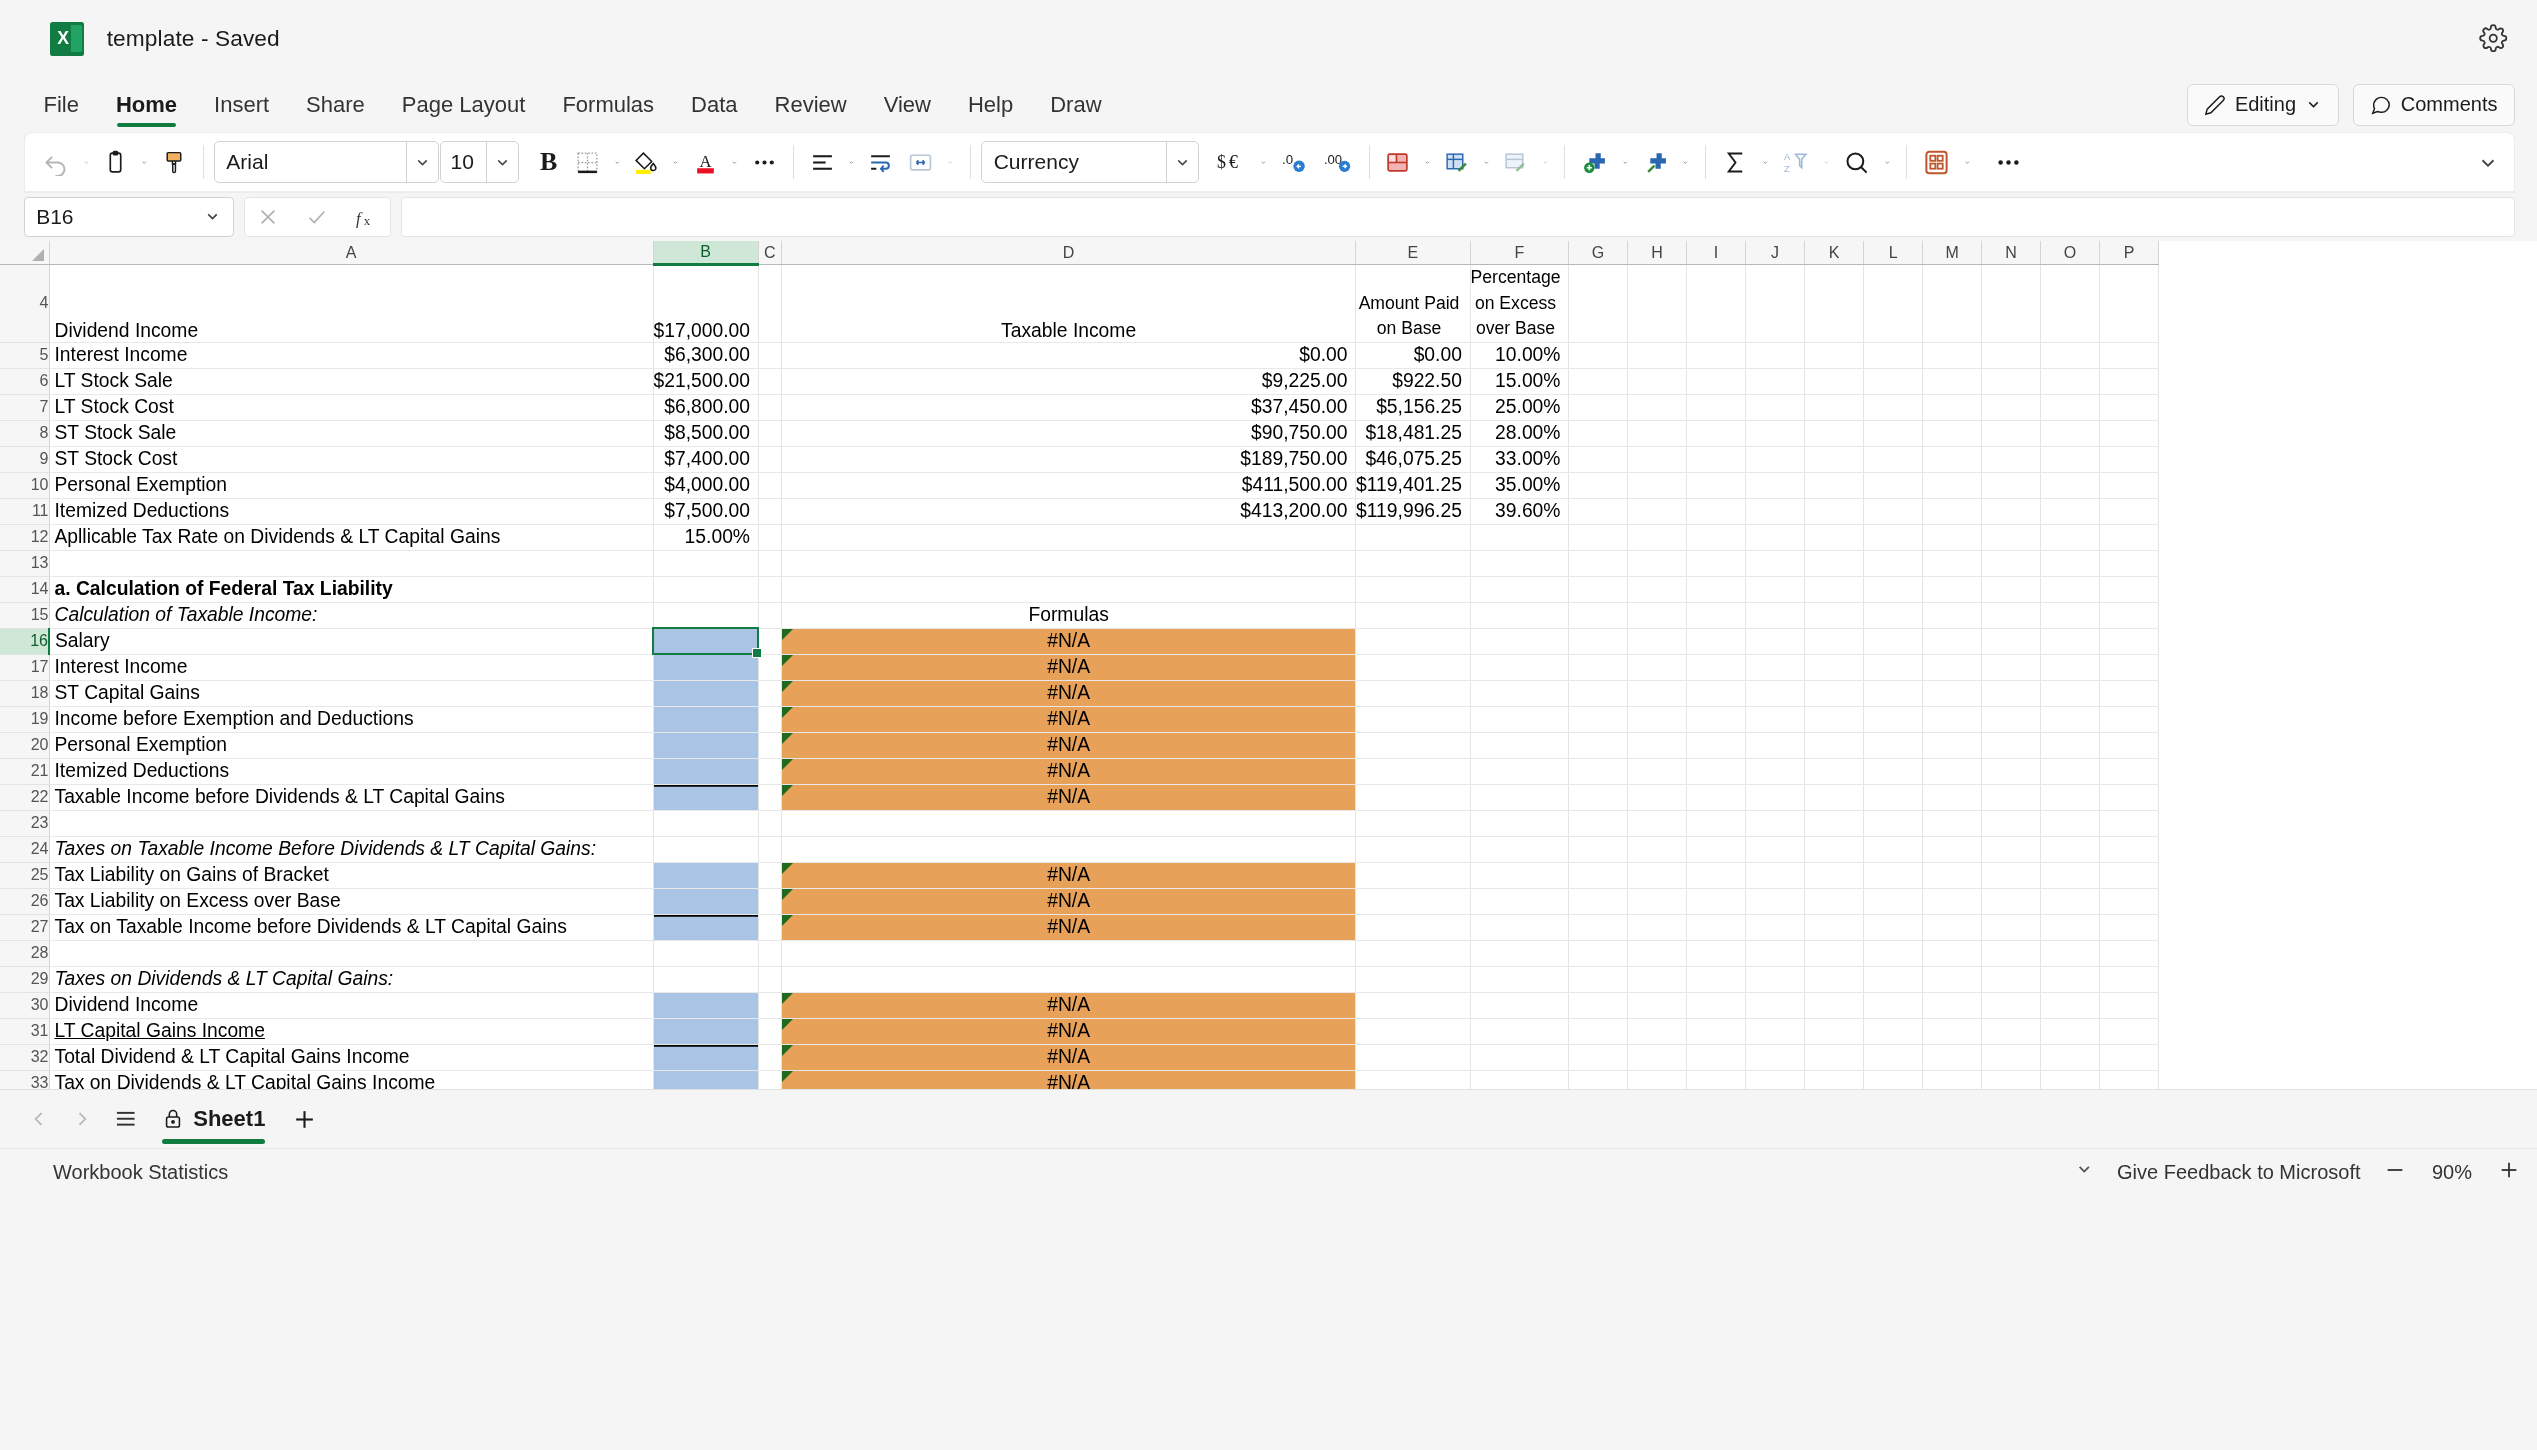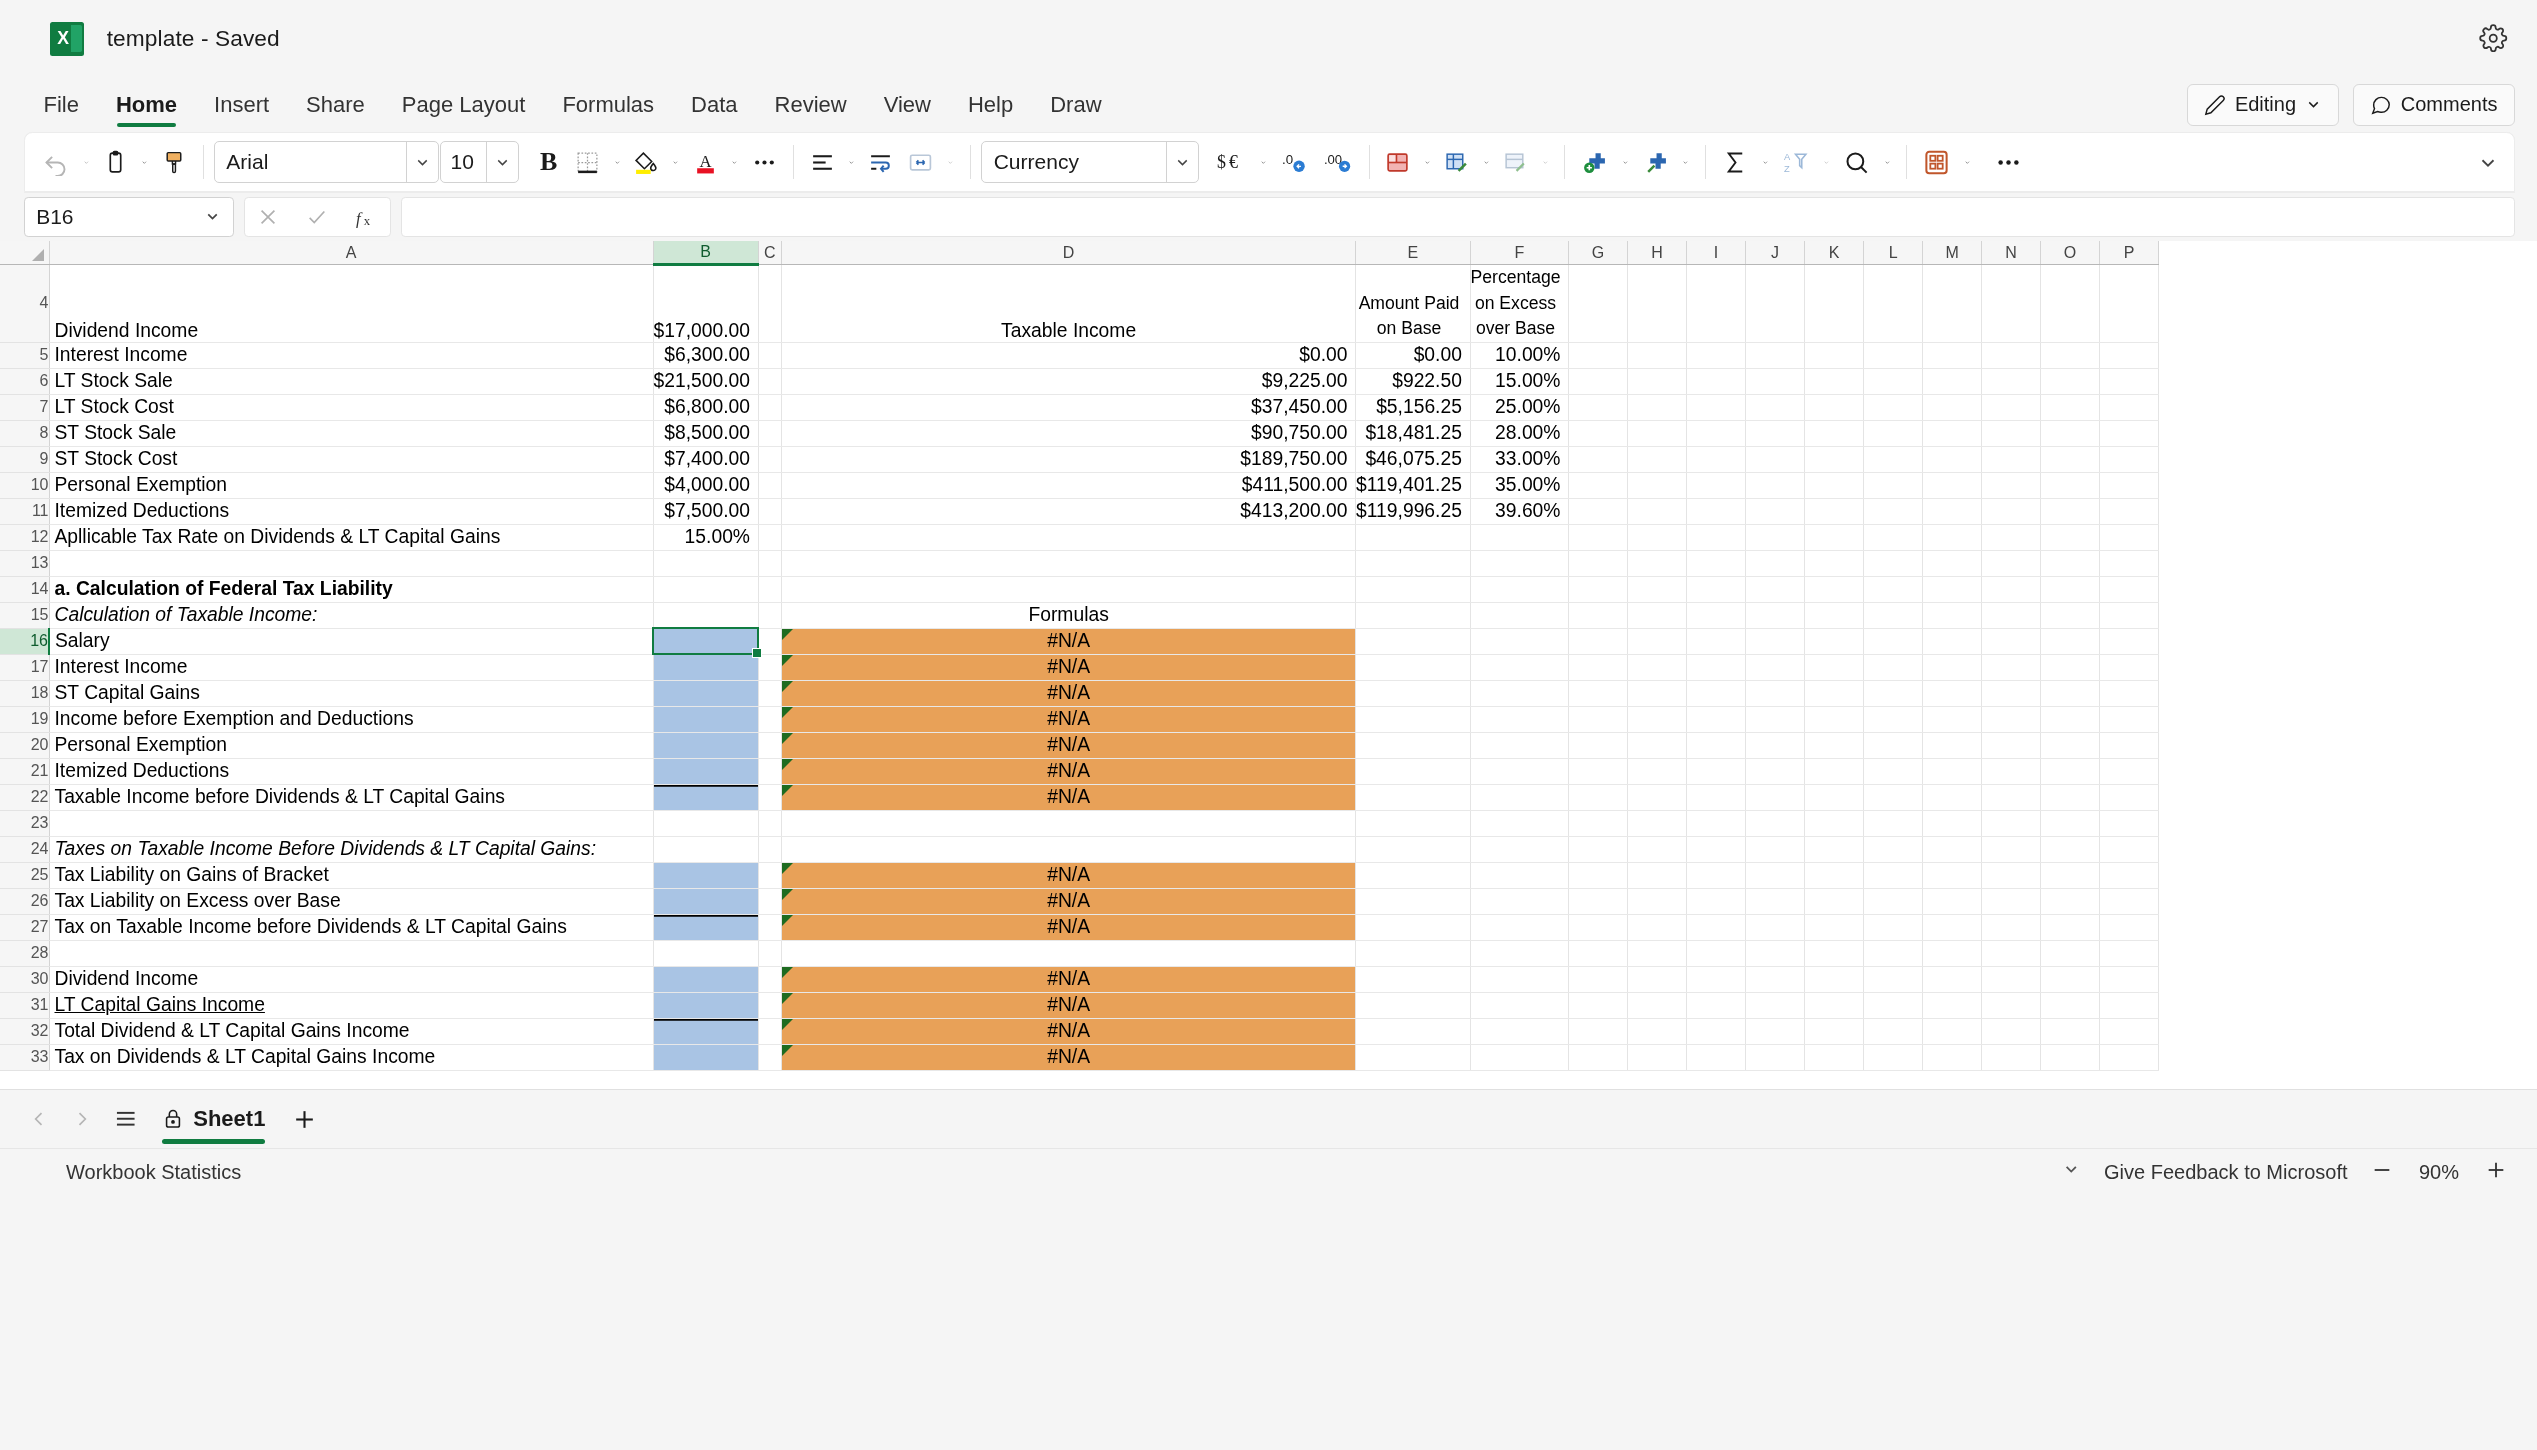--- a/index.html
+++ b/index.html
@@ -180,21 +180,21 @@
   }
   .sheettab::after {
     content: ""; position: absolute; bottom: 5px; left: 13.4px; right: 13.4px;
     height: 4.2px; background: #107c41; border-radius: 2.5px;
   }
   .addsheet { width: 44px; height: 44px; display:flex; align-items:center; justify-content:center; }
 
   
   .statusbar {
     height: 47px; background: #f5f5f5; display: flex; align-items: center;
-    padding: 0 31px; font-size: 20px; color: #333; border-top: 0.8px solid #e6e6e6;
+    padding: 0 18px; font-size: 20px; color: #333; border-top: 0.8px solid #e6e6e6;
   }
   .sb-left { margin-left: 35px; }
   .sb-right { margin-left: auto; display: flex; align-items: center; gap: 23.5px; }
   .zoomctl { display: flex; align-items: center; gap: 18.5px; }
   .zoomval { font-size: 20px; min-width: 55px; text-align: center; }
 </style>
 </head>
 <body>
 
 <div class="titlebar">
@@ -1093,20 +1093,39 @@
           <td class="cell" style="width: 59px;"></td>
           <td class="cell" style="width: 59px;"></td>
           <td class="cell" style="width: 59px;"></td>
           <td class="cell" style="width: 59px;"></td>
           <td class="cell" style="width: 59px;"></td>
           <td class="cell" style="width: 59px;"></td>
           <td class="cell" style="width: 59px;"></td>
           <td class="cell" style="width: 59px;"></td>
         </tr>
         <tr style="height: 26px;">
+          <td class="rowh">29</td>
+          <td class="cell pl ovf ital" style="width: 604px;"><span>Taxes on Dividends &amp; LT Capital Gains:</span></td>
+          <td class="cell pr" style="width: 72px;"></td>
+          <td class="cell" style="width: 23.5px;"></td>
+          <td class="cell pr" style="width: 574px;"></td>
+          <td class="cell pr" style="width: 72px;"></td>
+          <td class="cell pr" style="width: 72px;"></td>
+          <td class="cell" style="width: 59px;"></td>
+          <td class="cell" style="width: 59px;"></td>
+          <td class="cell" style="width: 59px;"></td>
+          <td class="cell" style="width: 59px;"></td>
+          <td class="cell" style="width: 59px;"></td>
+          <td class="cell" style="width: 59px;"></td>
+          <td class="cell" style="width: 59px;"></td>
+          <td class="cell" style="width: 59px;"></td>
+          <td class="cell" style="width: 59px;"></td>
+          <td class="cell" style="width: 59px;"></td>
+        </tr>
+        <tr style="height: 26px;">
           <td class="rowh">30</td>
           <td class="cell pl ovf" style="width: 604px;"><span>Dividend Income</span></td>
           <td class="cell pr bl" style="width: 72px;"></td>
           <td class="cell" style="width: 23.5px;"></td>
           <td class="cell or ctr" style="width: 574px;"><span class="cmt"></span><span>#N/A</span></td>
           <td class="cell pr" style="width: 72px;"></td>
           <td class="cell pr" style="width: 72px;"></td>
           <td class="cell" style="width: 59px;"></td>
           <td class="cell" style="width: 59px;"></td>
           <td class="cell" style="width: 59px;"></td>

